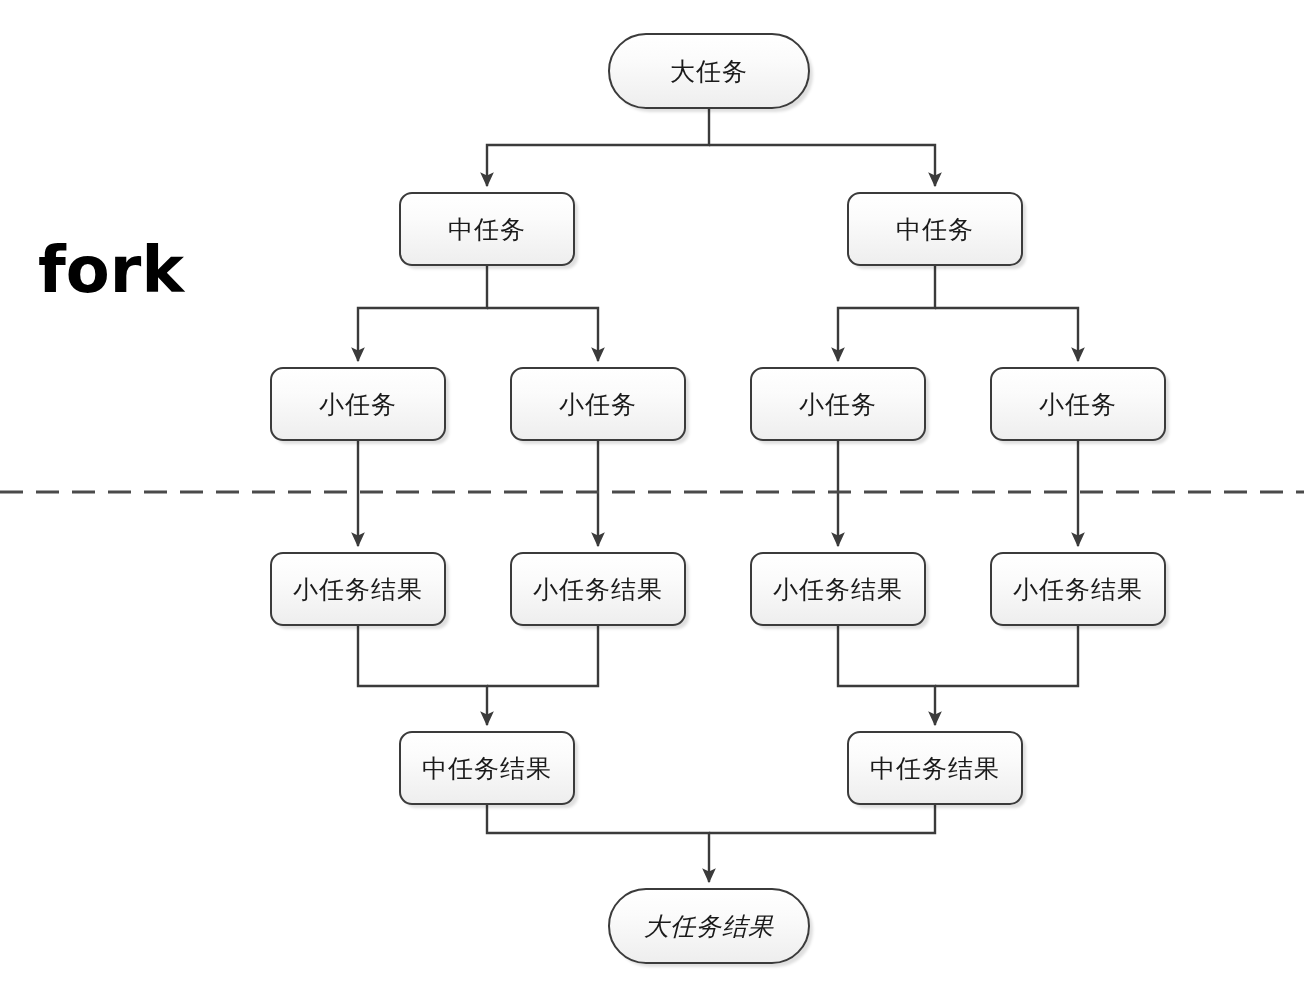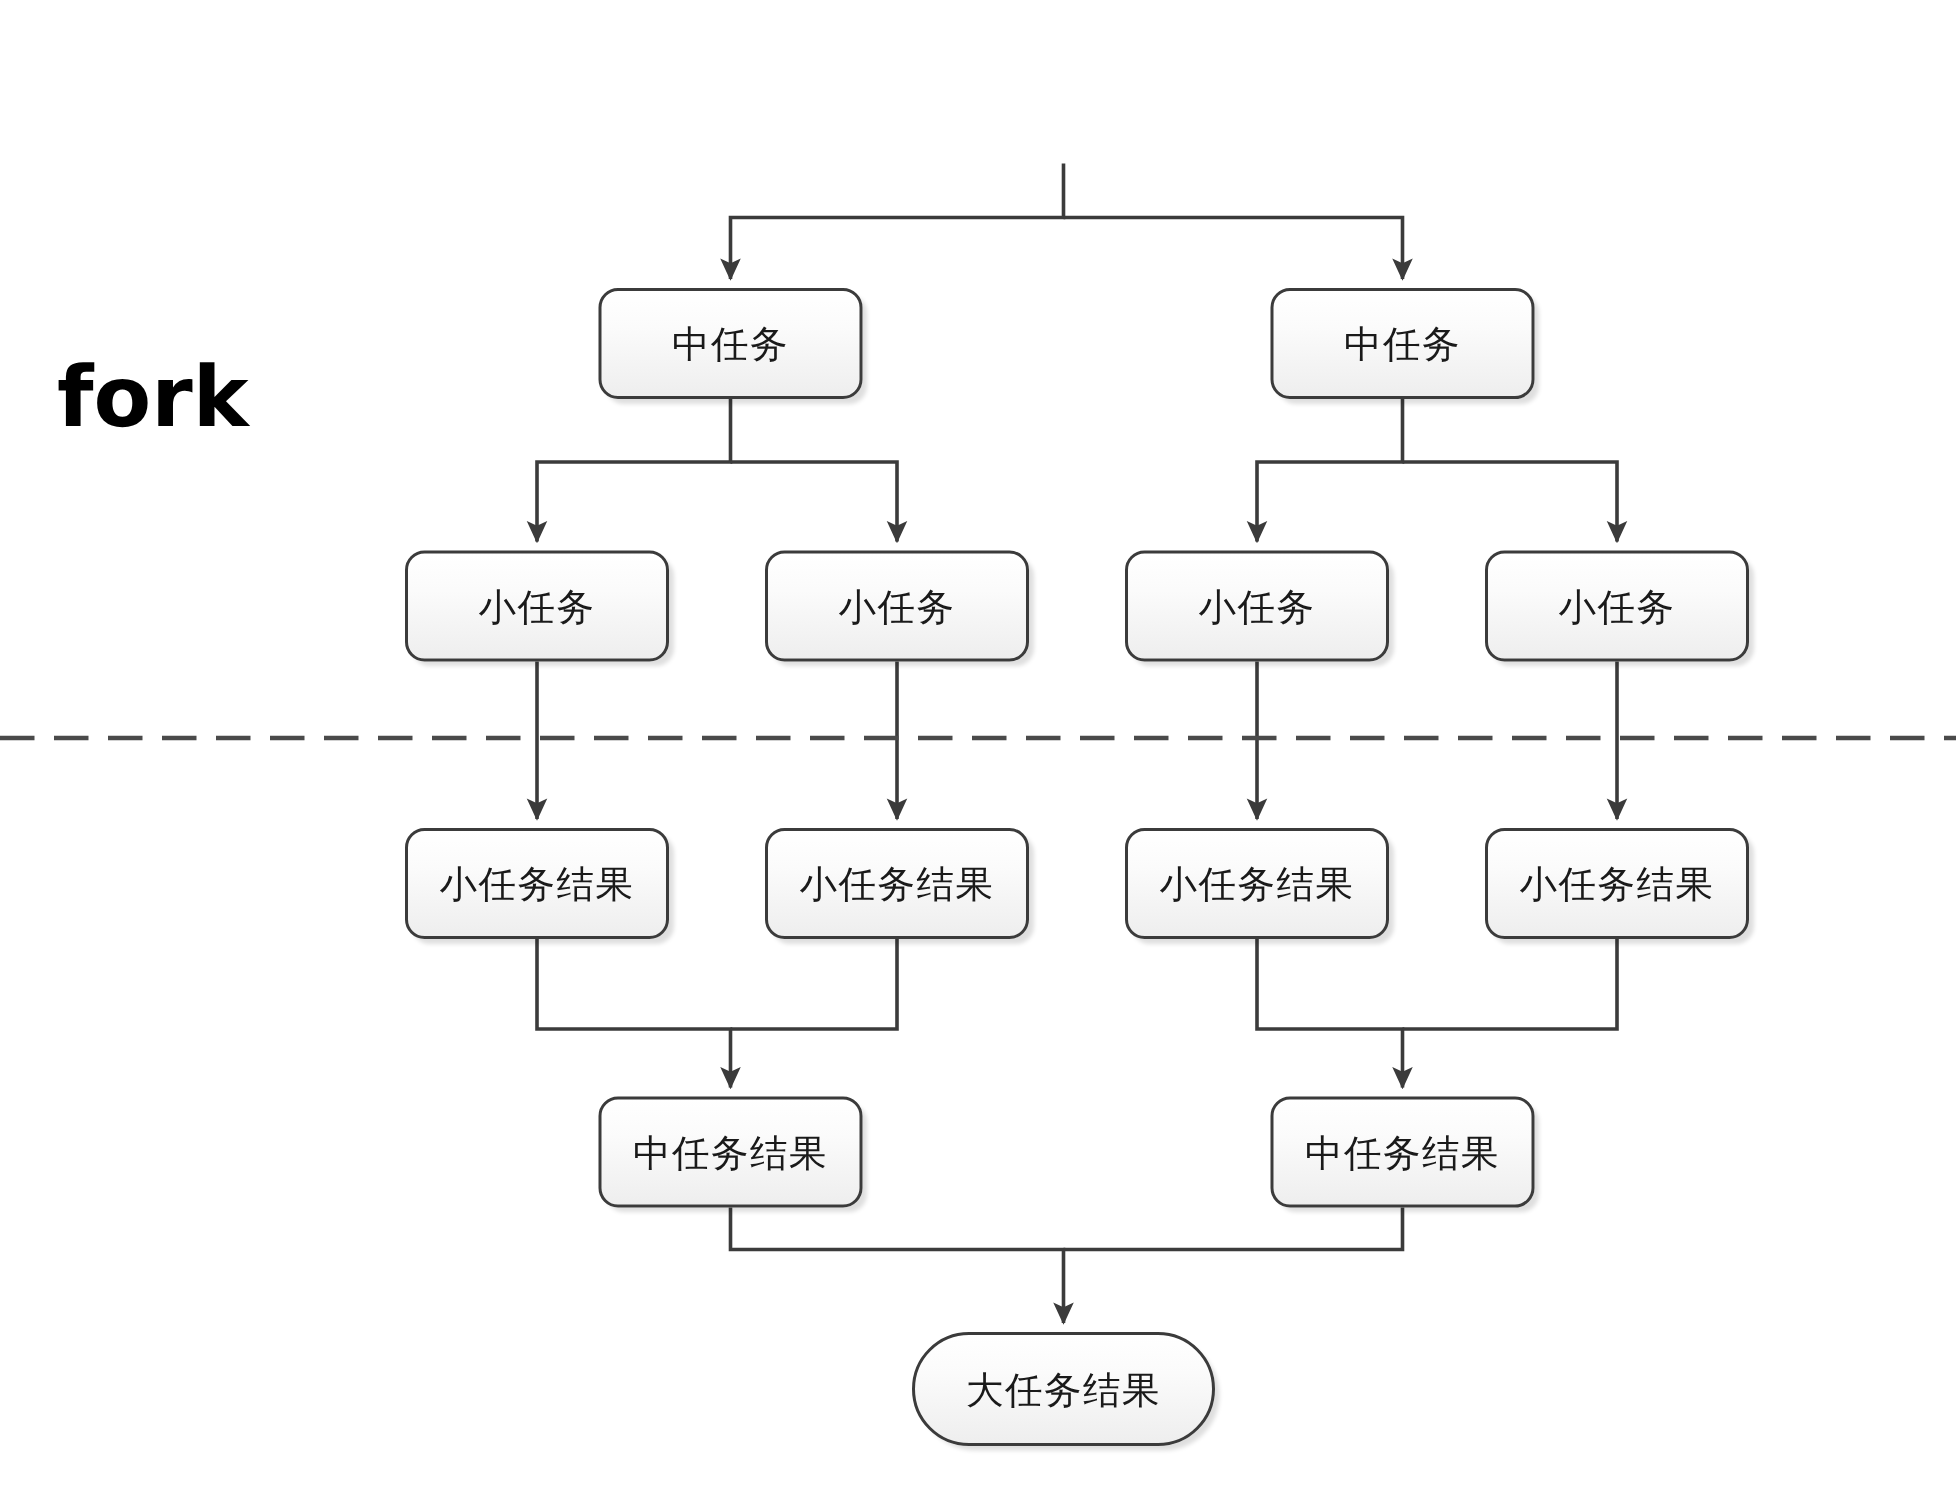--- a/index.html
+++ b/index.html
@@ -26,21 +26,21 @@
     white-space:nowrap;
   }
   .node.rect{border-radius:13px;}
   .node.stadium{border-radius:40px;border-width:2px;}
 
   
   .phase-label{
     position:absolute;
     font-family:"DejaVu Sans","Liberation Sans",sans-serif;
     font-weight:bold;
-    font-size:56px;
+    font-size:64px;
     color:#000;
     letter-spacing:0px;
     line-height:1;
     white-space:nowrap;
   }
 </style>
 </head>
 <body>
 
 <div id="stage">
@@ -76,32 +76,33 @@
 
       <path d="M 487 805 L 487 833 L 709 833 L 709 882" marker-end="url(#arw)"></path>
       <path d="M 935 805 L 935 833 L 709 833"></path>
     </g>
 
     <line x1="0" y1="492" x2="1304" y2="492" stroke="#4a4a4a" stroke-width="3" stroke-dasharray="23 13"></line>
   </svg>
 
   <div class="phase-label" style="left:38px;top:238px;">fork</div>
 
+  <div class="node stadium" style="left:608px;top:33px;width:202px;height:76px;">大任务</div>
 
   <div class="node rect" style="left:399px;top:192px;width:176px;height:74px;">中任务</div>
   <div class="node rect" style="left:847px;top:192px;width:176px;height:74px;">中任务</div>
 
   <div class="node rect" style="left:270px;top:367px;width:176px;height:74px;">小任务</div>
   <div class="node rect" style="left:510px;top:367px;width:176px;height:74px;">小任务</div>
   <div class="node rect" style="left:750px;top:367px;width:176px;height:74px;">小任务</div>
   <div class="node rect" style="left:990px;top:367px;width:176px;height:74px;">小任务</div>
 
   <div class="node rect" style="left:270px;top:552px;width:176px;height:74px;">小任务结果</div>
   <div class="node rect" style="left:510px;top:552px;width:176px;height:74px;">小任务结果</div>
   <div class="node rect" style="left:750px;top:552px;width:176px;height:74px;">小任务结果</div>
   <div class="node rect" style="left:990px;top:552px;width:176px;height:74px;">小任务结果</div>
 
   <div class="node rect" style="left:399px;top:731px;width:176px;height:74px;">中任务结果</div>
   <div class="node rect" style="left:847px;top:731px;width:176px;height:74px;">中任务结果</div>
 
-  <div class="node stadium" style="left:608px;top:888px;width:202px;height:76px;">大任务结果</div>
+  <div class="node stadium" style="left:608px;top:888px;width:202px;height:76px;font-style:italic;">大任务结果</div>
 
 </div>
 
 </body></html>

